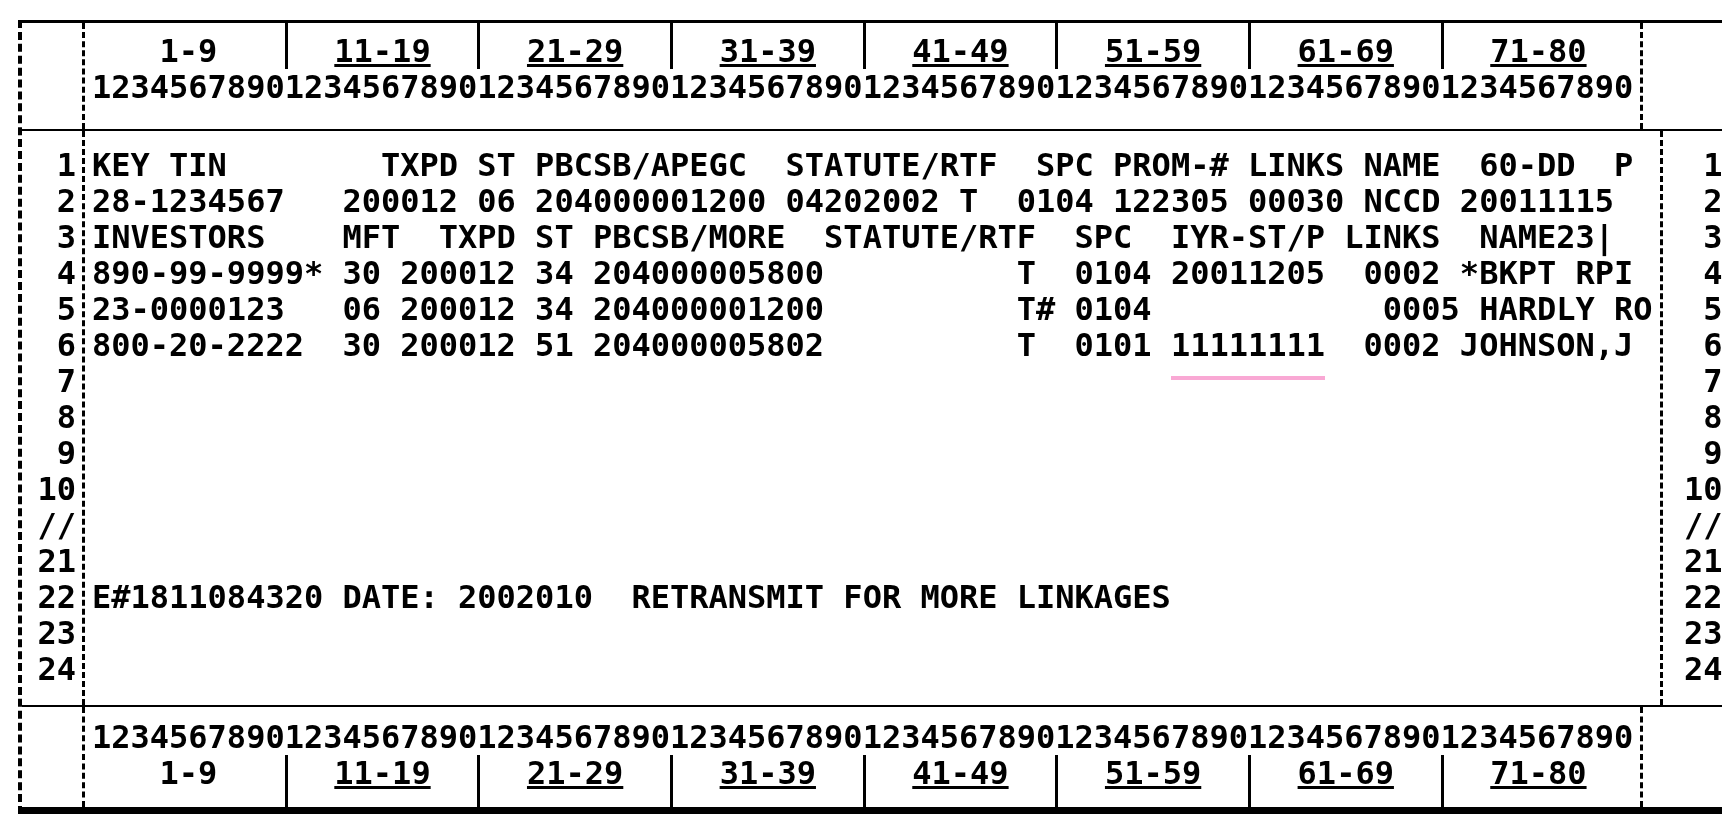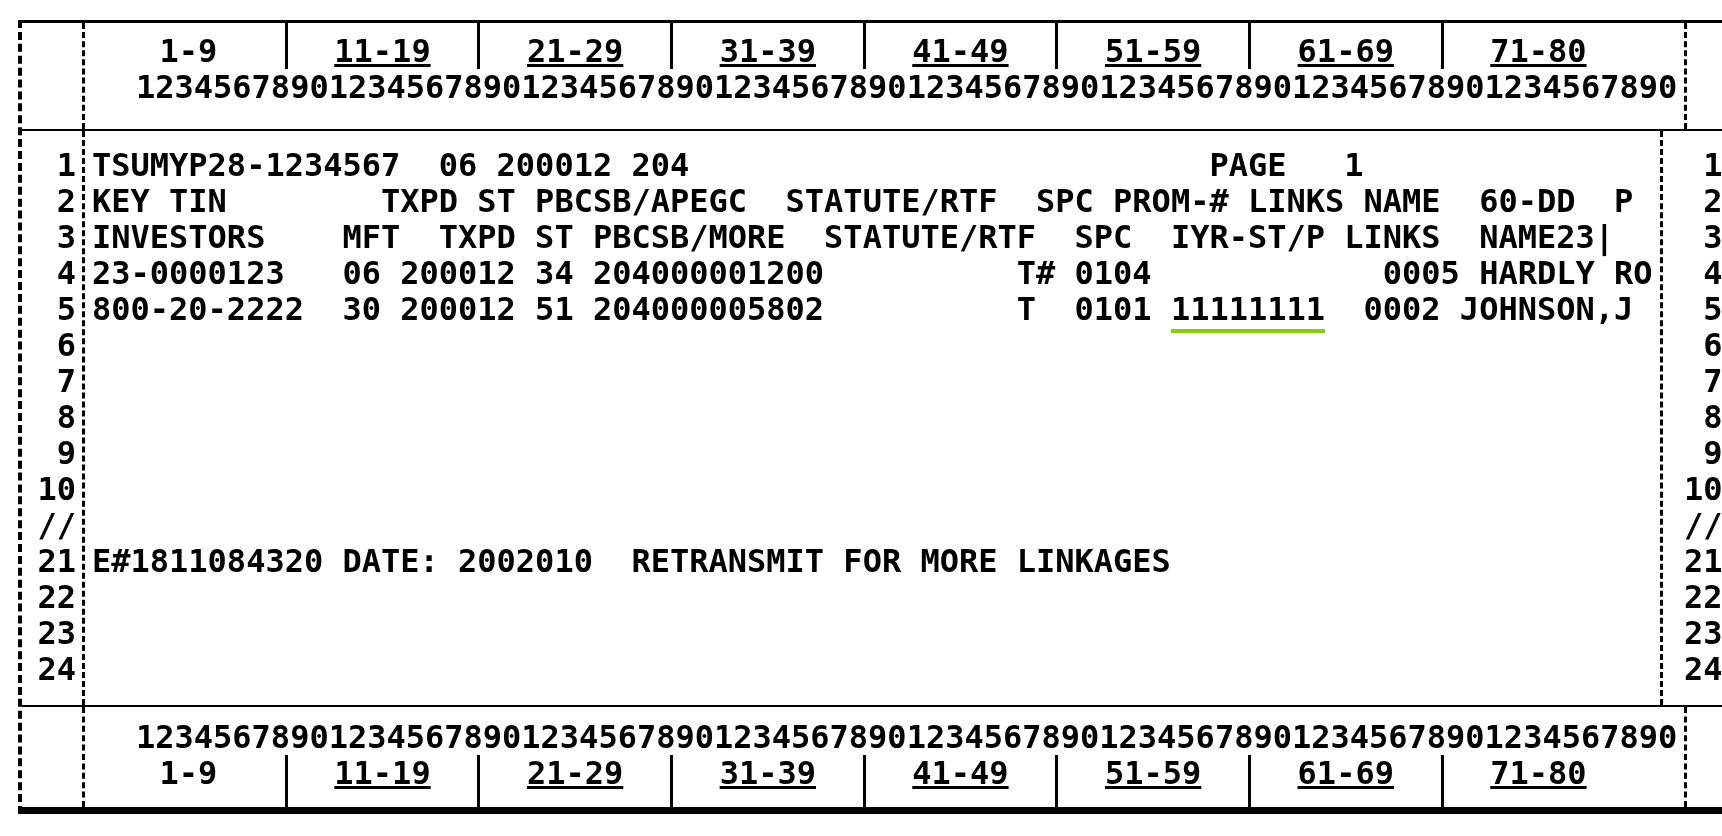--- a/index.html
+++ b/index.html
@@ -48,30 +48,30 @@
     box-sizing: border-box;
     width: 10ch;
     text-align: center;
     white-space: pre;
   }
   .rcell + .rcell { border-left: 3px solid #000; text-decoration: underline; }
   .ruler-top .rcell { padding-top: 10px; }
   .ruler-top .mid { padding-bottom: 24px; }
   .ruler-bottom .mid { padding-top: 12px; }
   .ruler-bottom .rcell { padding-bottom: 16px; }
-  .digits { white-space: pre; margin-left: 44px; }
+  .digits { white-space: pre; }
 
   
   .content .mid { padding-top: 16px; padding-bottom: 18px; }
   .content .numcol { padding-top: 16px; padding-bottom: 18px; }
   .line { height: 36px; white-space: pre; }
 
   .ul {
-    border-bottom: 4px solid #84cc16;
-    padding-bottom: 1px;
+    border-bottom: 4px solid #f9a8d4;
+    padding-bottom: 12px;
   }
 </style>
 </head>
 <body>
 
 <div class="sheet">
 
   <div class="band ruler-top">
     <div class="numcol"></div>
     <div class="mid">
@@ -88,23 +88,24 @@
       <div class="digits">12345678901234567890123456789012345678901234567890123456789012345678901234567890</div>
     </div>
     <div class="numcol right"></div>
   </div>
 
   <div class="hsep"></div>
 
   <div class="band content">
     <div class="numcol"><div class="line">1</div><div class="line">2</div><div class="line">3</div><div class="line">4</div><div class="line">5</div><div class="line">6</div><div class="line">7</div><div class="line">8</div><div class="line">9</div><div class="line">10</div><div class="line">//</div><div class="line">21</div><div class="line">22</div><div class="line">23</div><div class="line">24</div></div>
     <div class="mid">
-        <div class="line">TSUMYP28-1234567  06 200012 204                           PAGE   1</div>
         <div class="line">KEY TIN        TXPD ST PBCSB/APEGC  STATUTE/RTF  SPC PROM-# LINKS NAME  60-DD  P</div>
+        <div class="line">28-1234567   200012 06 204000001200 04202002 T  0104 122305 00030 NCCD 20011115</div>
         <div class="line">INVESTORS    MFT  TXPD ST PBCSB/MORE  STATUTE/RTF  SPC  IYR-ST/P LINKS  NAME23|</div>
+        <div class="line">890-99-9999* 30 200012 34 204000005800          T  0104 20011205  0002 *BKPT RPI</div>
         <div class="line">23-0000123   06 200012 34 204000001200          T# 0104            0005 HARDLY RO</div>
         <div class="line">800-20-2222  30 200012 51 204000005802          T  0101 <span class="ul">11111111</span>  0002 JOHNSON,J</div>
         <div class="line">&nbsp;</div>
         <div class="line">&nbsp;</div>
         <div class="line">&nbsp;</div>
         <div class="line">&nbsp;</div>
         <div class="line">&nbsp;</div>
         <div class="line">&nbsp;</div>
         <div class="line">E#1811084320 DATE: 2002010  RETRANSMIT FOR MORE LINKAGES</div>
       </div>

